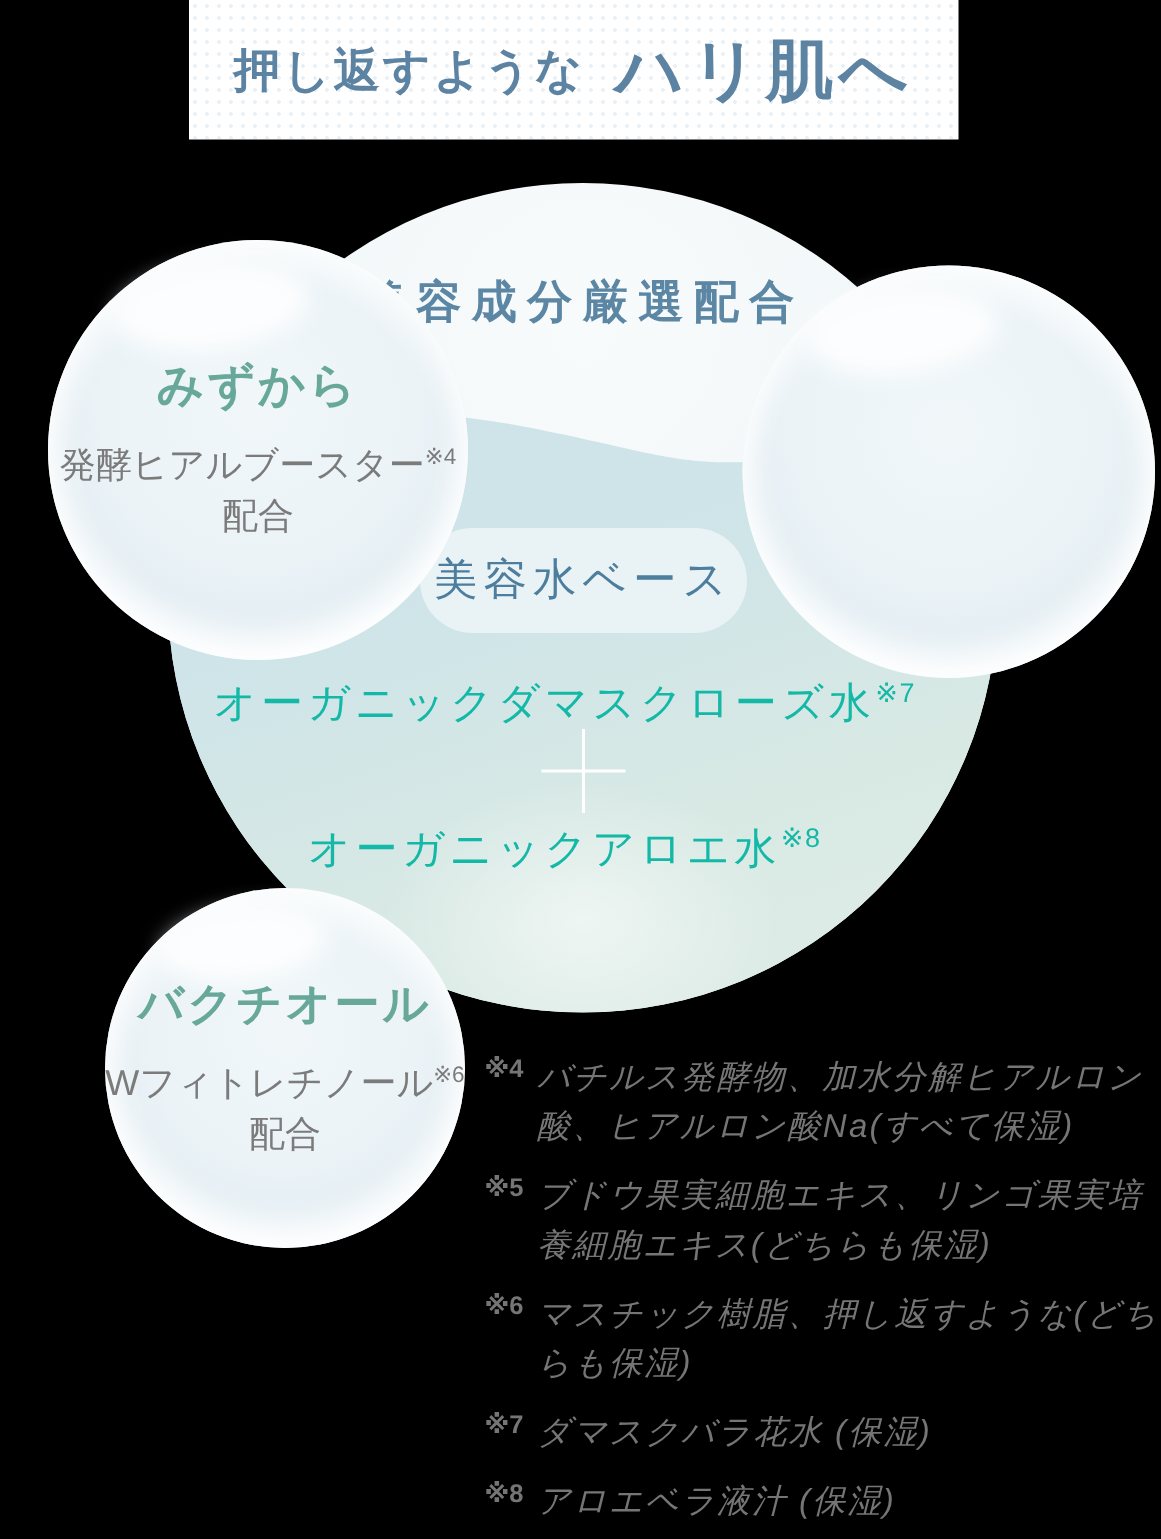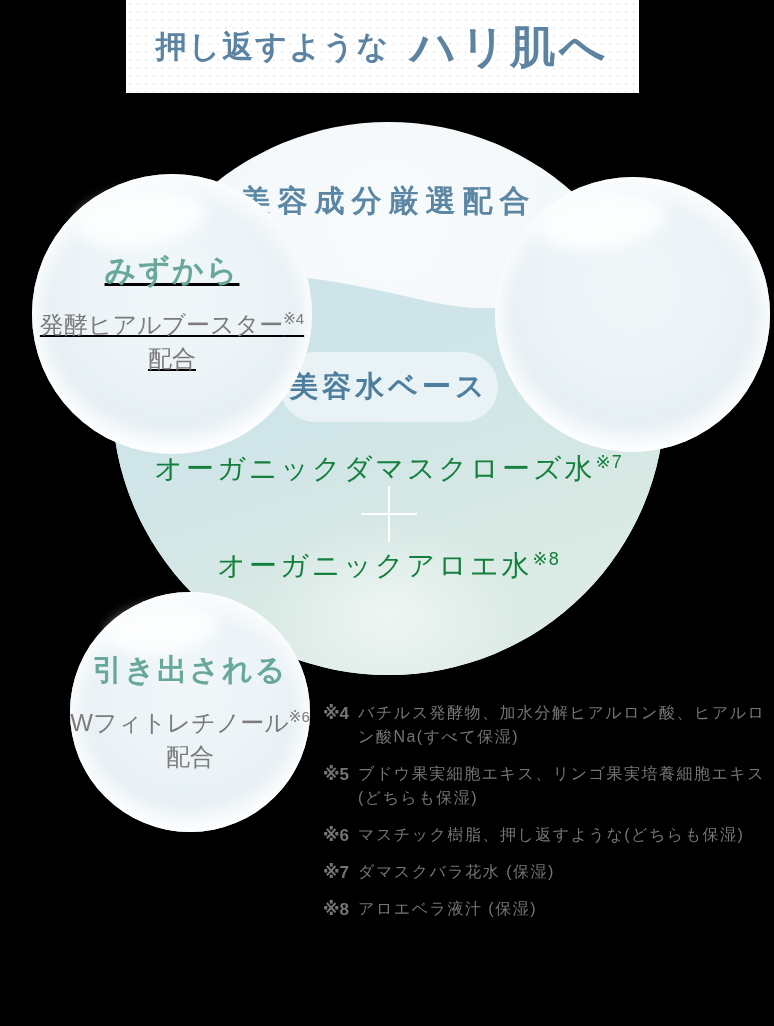--- a/index.html
+++ b/index.html
@@ -27,25 +27,25 @@
     position:absolute;left:26%;top:72%;width:48%;height:34%;border-radius:50%;
     background:radial-gradient(closest-side,rgba(255,255,255,.55),rgba(255,255,255,0));
   }
   .circle-heading{
     position:absolute;left:112px;top:181px;width:553px;text-align:center;
     font-size:30px;font-weight:800;color:#5b86a4;letter-spacing:7px;
   }
   .pill{
     position:absolute;left:280px;top:352px;width:218px;height:70px;border-radius:35px;
     background:#e9f3f6;display:flex;align-items:center;justify-content:center;
-    font-size:29px;font-weight:700;color:#4e7e9e;letter-spacing:4px;
+    font-size:29px;font-weight:400;color:#4e7e9e;letter-spacing:4px;
   }
   .ingredient{
-    position:absolute;left:112px;width:553px;text-align:center;
-    font-size:28px;color:#15803d;letter-spacing:3px;white-space:nowrap;
+    position:absolute;left:100px;width:553px;text-align:center;
+    font-size:28px;color:#14b8a6;letter-spacing:3px;white-space:nowrap;
   }
   .ingredient sup{font-size:18px;letter-spacing:1px;}
   .ingredient-1{top:450px;}
   .ingredient-2{top:547px;}
   .plus{position:absolute;left:361px;top:486px;width:56px;height:56px;}
   .plus::before,.plus::after{content:"";position:absolute;background:#ffffff;}
   .plus::before{left:27px;top:0;width:2px;height:56px;}
   .plus::after{left:0;top:27px;width:56px;height:2px;}
   
   .bubble{
@@ -53,36 +53,36 @@
     display:flex;flex-direction:column;align-items:center;justify-content:center;text-align:center;
     background:radial-gradient(circle at 50% 40%, #f1f7f9 0%, #ebf3f7 48%, #e1ecf2 72%, #d7e4ed 88%, #cddee8 100%);
     box-shadow:inset 0 -16px 22px rgba(255,255,255,.95),
                inset 0 14px 20px rgba(255,255,255,.75),
                inset 0 0 36px rgba(255,255,255,.45);
   }
   .bubble::before{
     content:"";position:absolute;left:16%;top:6%;width:46%;height:20%;border-radius:50%;
     background:rgba(255,255,255,.85);filter:blur(7px);transform:rotate(-8deg);
   }
-  .bubble-left{left:32px;top:174px;width:280px;height:280px;text-decoration:underline;}
+  .bubble-left{left:32px;top:160px;width:280px;height:280px;}
   .bubble-right{left:495px;top:177px;width:275px;height:275px;}
   .bubble-bottom{left:70px;top:592px;width:240px;height:240px;}
   .bubble-heading{
     position:relative;font-size:31px;font-weight:800;color:#68a89a;line-height:1.32;letter-spacing:2px;
   }
   .bubble-bottom .bubble-heading{font-size:30px;}
   .bubble-detail{
     position:relative;margin-top:16px;font-size:24px;color:#7b7b7b;line-height:1.42;white-space:nowrap;
   }
   .bubble-detail sup{font-size:15px;}
   
   .footnotes{position:absolute;left:323px;top:701px;width:450px;}
   .footnote{display:flex;align-items:flex-start;margin-bottom:13px;color:#757575;}
   .fn-marker{flex:0 0 35px;font-size:17px;font-weight:700;padding-top:2px;}
-  .fn-text{font-size:16px;line-height:1.5;letter-spacing:1.5px;}
+  .fn-text{font-size:22px;line-height:1.5;letter-spacing:1.5px;font-style:italic;}
 </style>
 </head>
 <body>
 
 <div class="stage">
 
   <div class="title-box">
     <span class="title-prefix">押し返すような</span>
     <span class="title-emph">ハリ肌へ</span>
   </div>
@@ -124,21 +124,21 @@
       <span>発酵ヒアルブースター</span><sup>※4</sup><br>
       <span>配合</span>
     </div>
   </div>
 
   <div class="bubble bubble-right">
   </div>
 
   <div class="bubble bubble-bottom">
     <div class="bubble-heading">
-      <span>引き出される</span><br>
+      <span>バクチオール</span><br>
     </div>
     <div class="bubble-detail">
       <span>Wフィトレチノール</span><sup>※6</sup><br>
       <span>配合</span>
     </div>
   </div>
 
   <div class="footnotes">
     <div class="footnote">
       <span class="fn-marker">※4</span>

